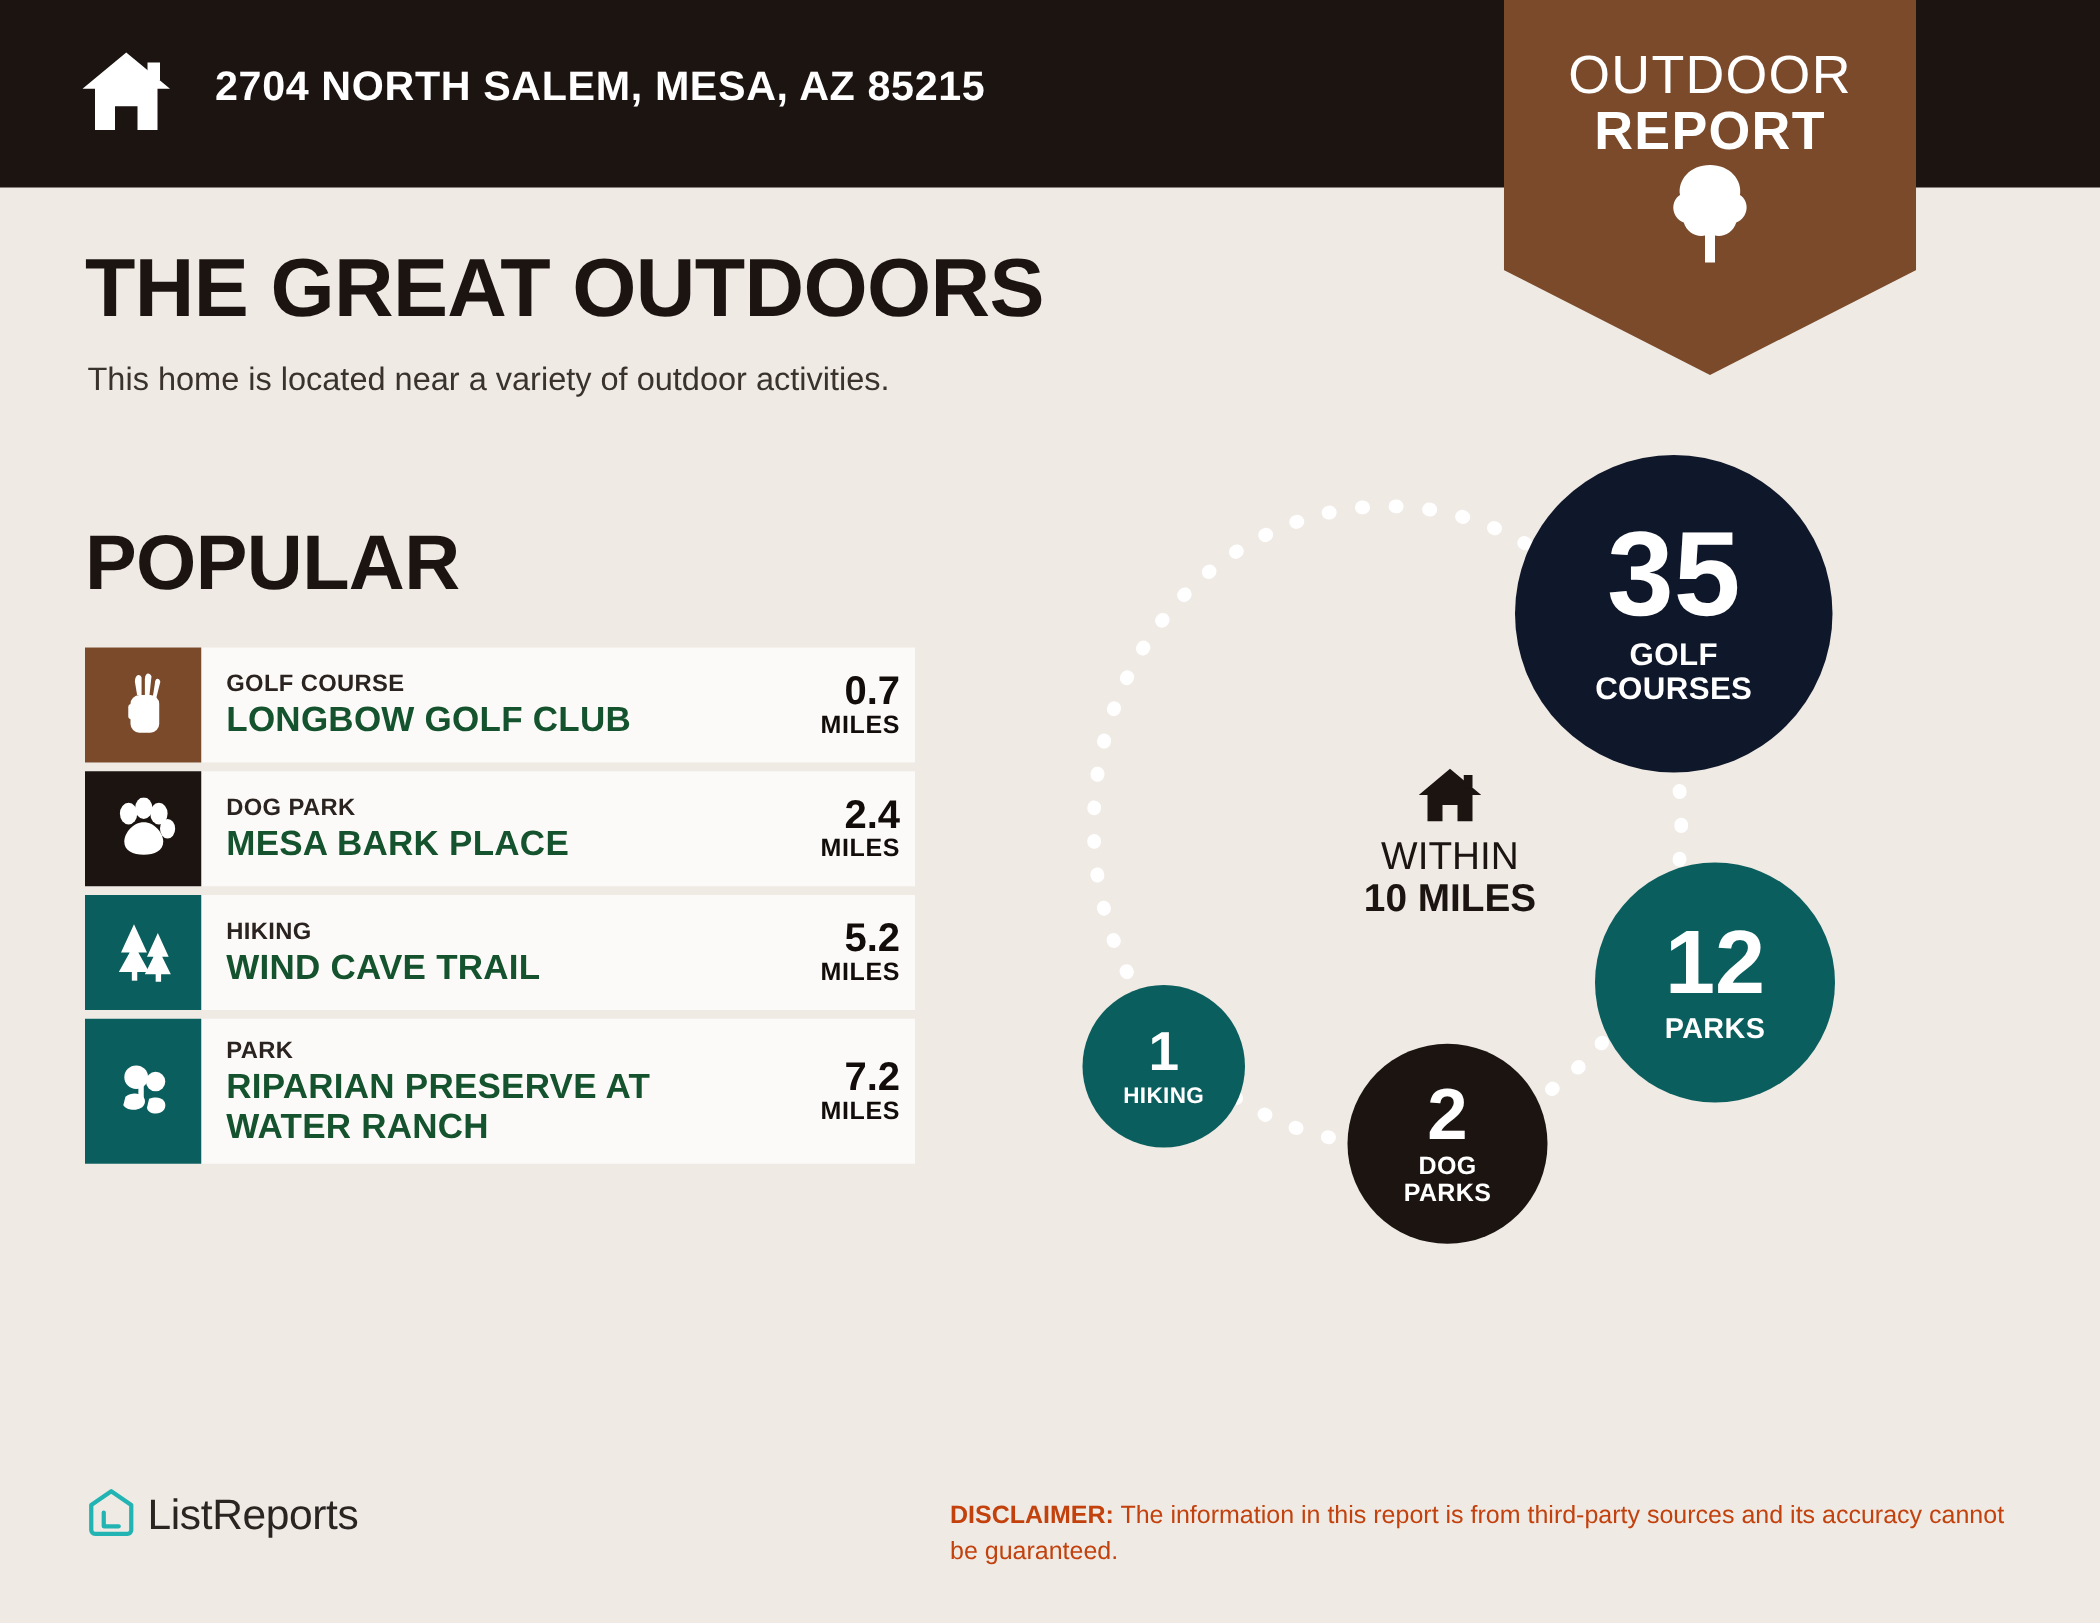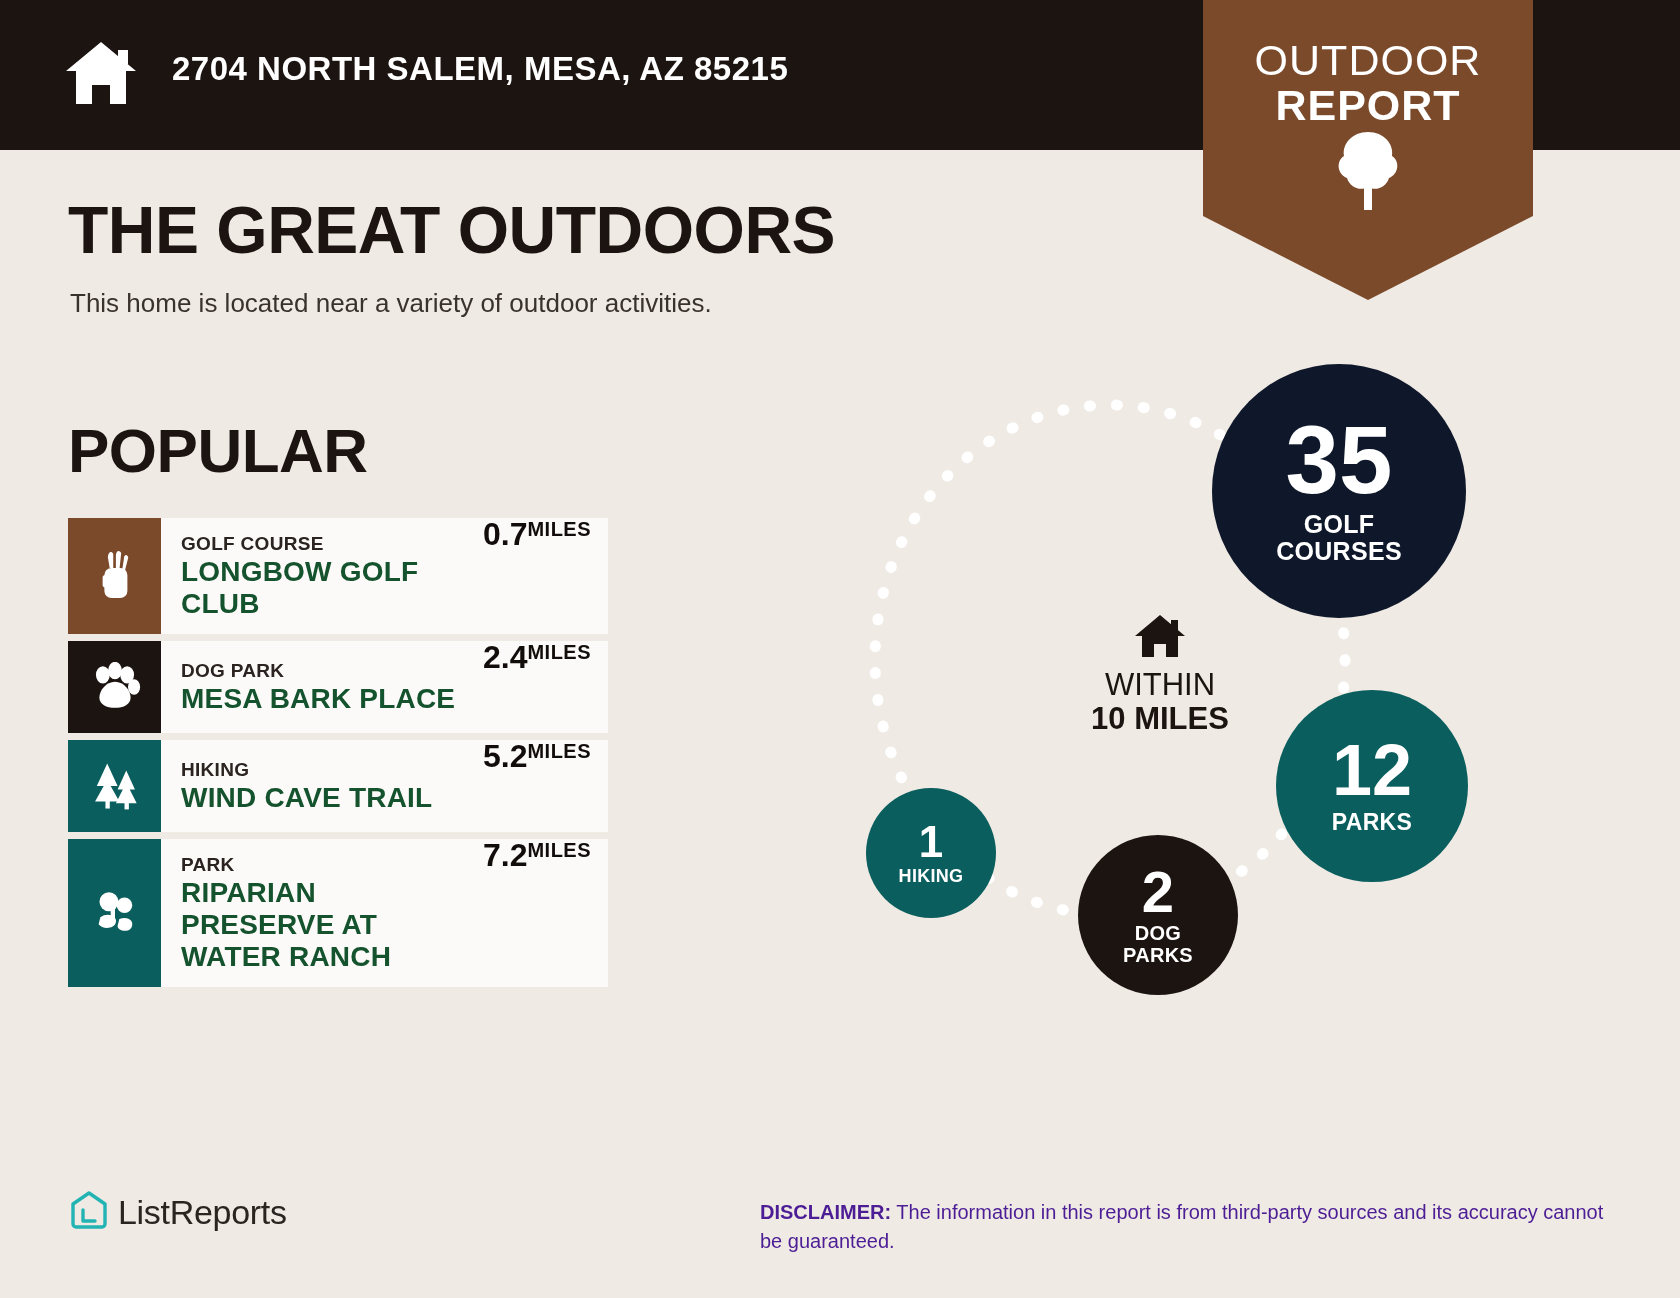--- a/index.html
+++ b/index.html
@@ -79,21 +79,21 @@
   
   .popular-heading {
     position: absolute; left: 68px; top: 415px;
     font-size: 62px;
     font-weight: bold;
     color: #1b1411;
     letter-spacing: -0.5px;
   }
   .list {
     position: absolute; left: 68px; top: 518px;
-    width: 540px;
+    width: 664px;
   }
   .row {
     display: flex;
     align-items: stretch;
     background: #fbfaf8;
     margin-bottom: 7px;
     min-height: 92px;
   }
   .row-icon {
     width: 93px;
@@ -121,22 +121,22 @@
     font-size: 28px;
     font-weight: bold;
     color: #14532d;
     letter-spacing: 0.2px;
     line-height: 1.15;
     padding-right: 10px;
   }
   .row-dist {
     flex: 0 0 130px;
     display: flex;
-    flex-direction: row;
-    align-items: flex-start;
+    flex-direction: column;
+    align-items: flex-end;
     justify-content: center;
     padding-right: 12px;
   }
   .row-dist-val {
     font-size: 32px;
     font-weight: bold;
     color: #120d0b;
     line-height: 1.05;
   }
   .row-dist-unit {
@@ -214,21 +214,21 @@
   .logo-text {
     font-size: 34px;
     color: #2b2522;
     margin-left: 10px;
     letter-spacing: -0.3px;
   }
   .disclaimer {
     position: absolute; left: 760px; top: 1198px;
     width: 870px;
     font-size: 20px;
-    color: #4c1d95;
+    color: #c2410c;
     line-height: 1.45;
   }
   .disclaimer b { font-weight: bold; }
   .watermark {
     position: absolute; left: 4px; top: 1326px;
     font-size: 19px;
     color: #9d9691;
   }
 </style>
 </head>

